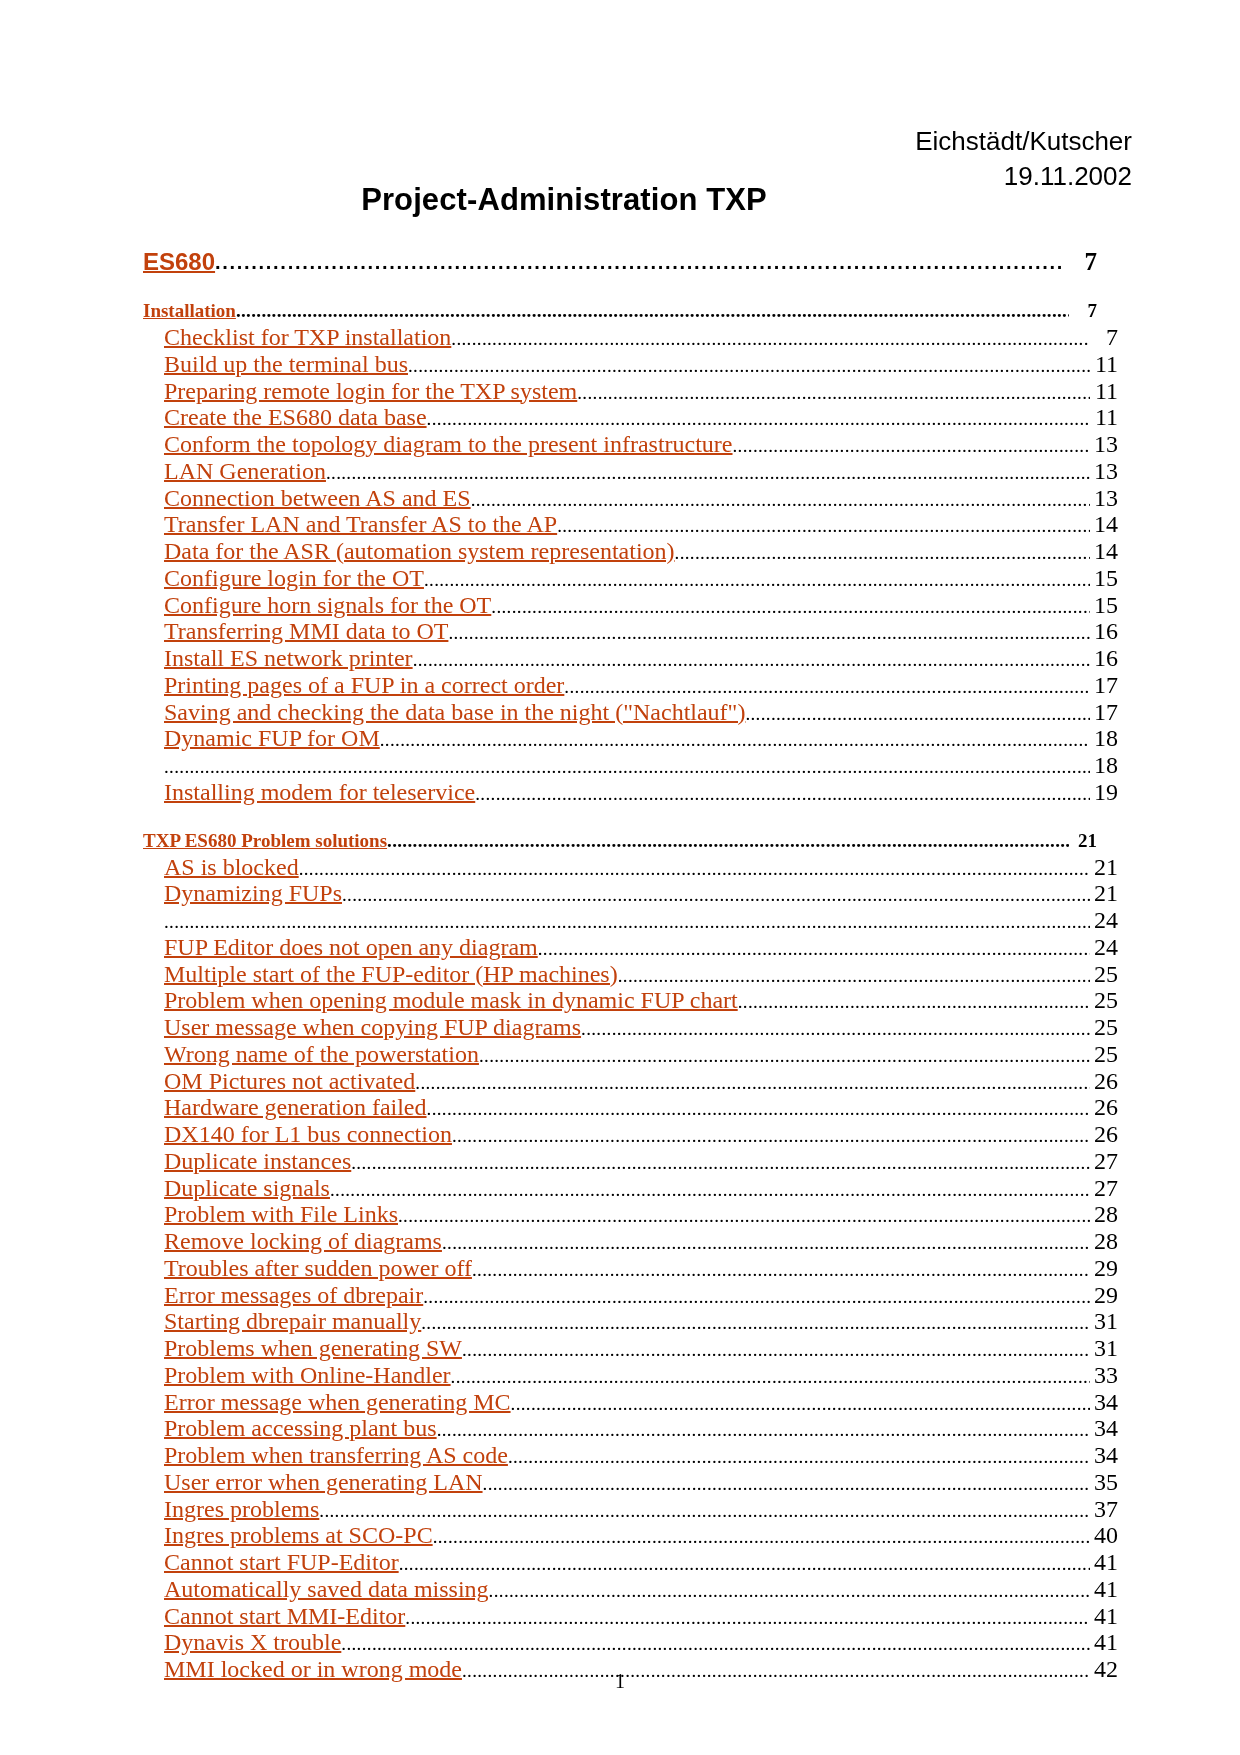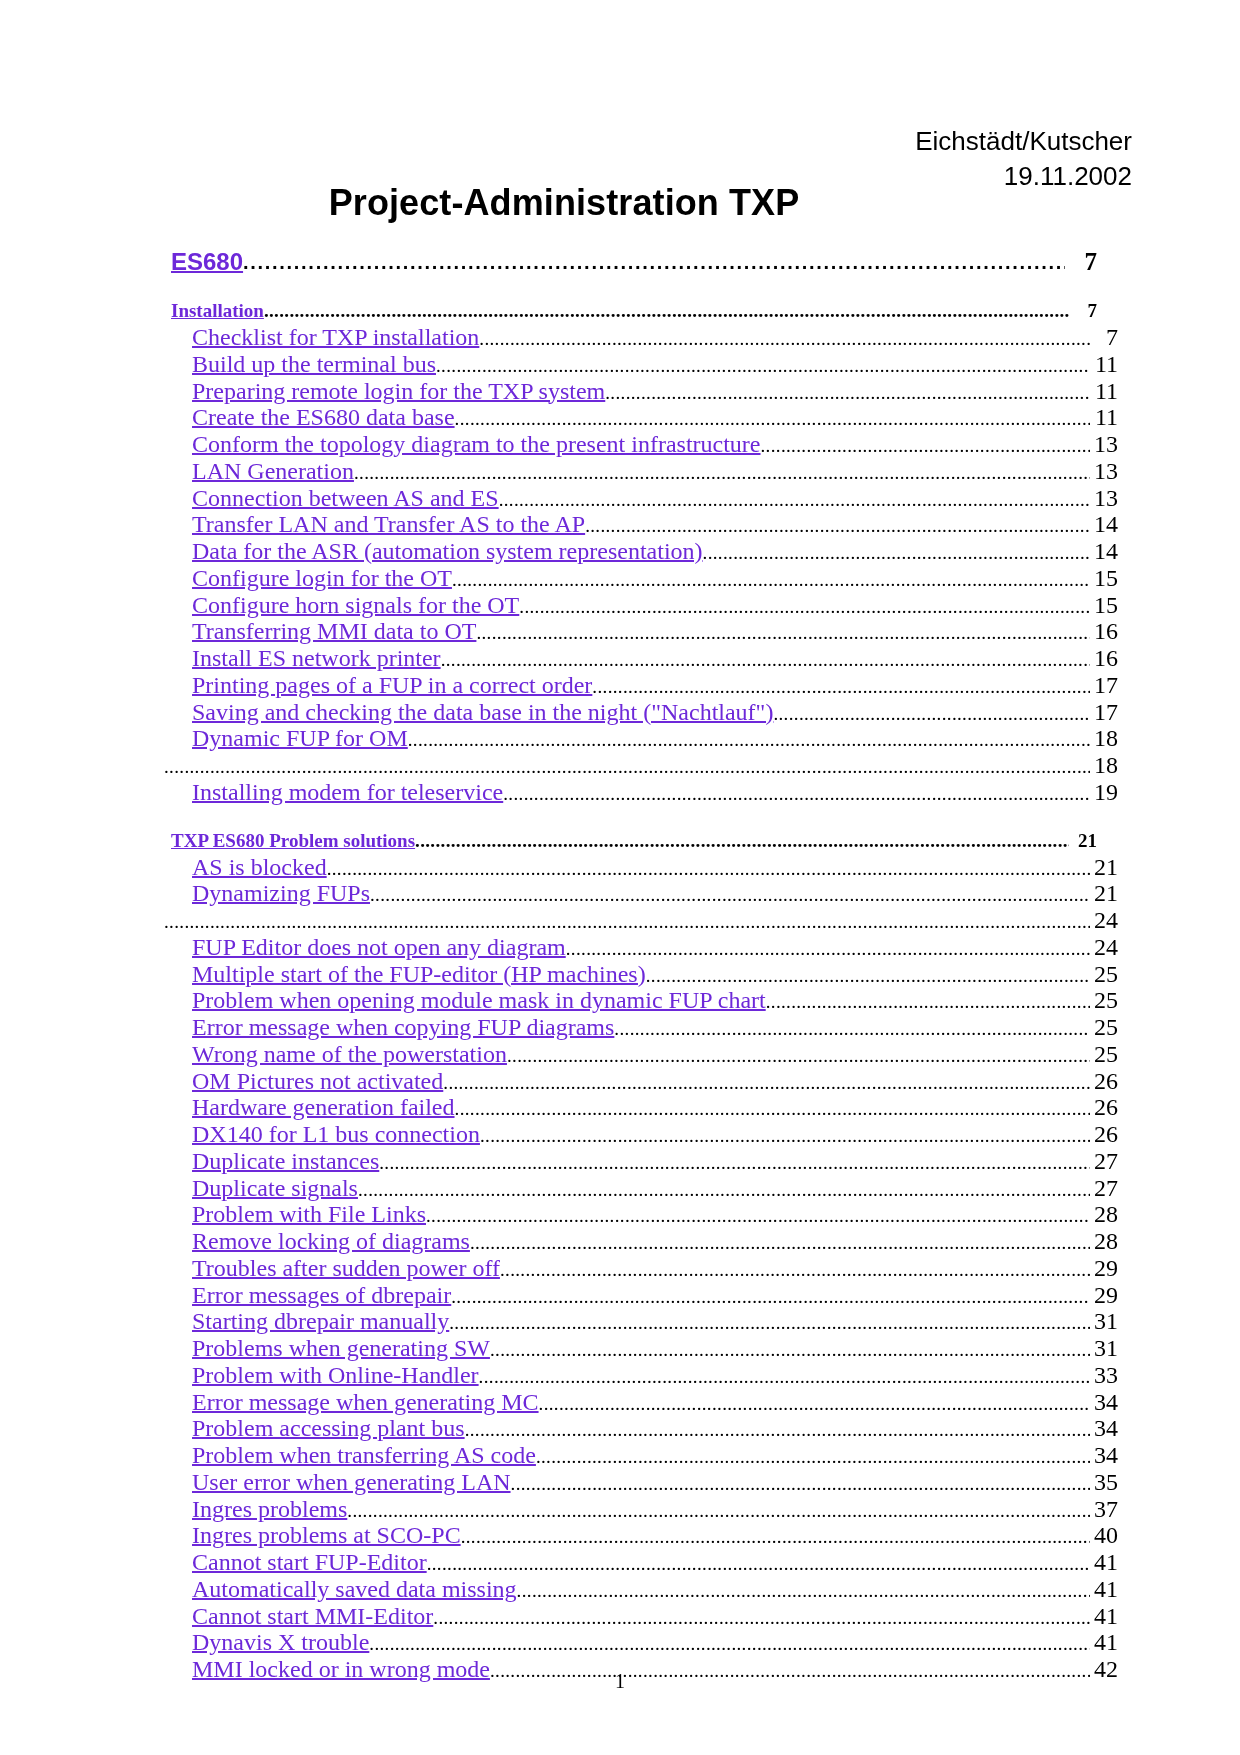--- a/index.html
+++ b/index.html
@@ -32,21 +32,21 @@
   }
   .doc-header div { margin: 0; }
 
   .doc-title {
     position: absolute;
     top: 182px;
     left: 0;
     width: 1128px;
     text-align: center;
     font-family: "Liberation Sans", "DejaVu Sans", sans-serif;
-    font-size: 36px;
+    font-size: 31px;
     font-weight: bold;
     color: #000000;
     letter-spacing: 0.1px;
   }
 
   
   .toc {
     position: absolute;
     top: 248px;
     left: 143px;
@@ -55,24 +55,23 @@
 
   .toc-row {
     display: flex;
     align-items: baseline;
     width: 100%;
     white-space: nowrap;
   }
 
   .toc-label {
     flex: 0 0 auto;
-    color: #6d28d9;
+    color: #c2410c;
     text-decoration: underline;
     text-underline-offset: 1px;
-    margin-left: 28px;
   }
 
   .toc-leader {
     flex: 1 1 auto;
     overflow: hidden;
     white-space: nowrap;
     color: #000000;
     min-width: 8px;
   }
   .toc-leader::before {
@@ -279,21 +278,21 @@
         <span class="toc-label">Multiple start of the FUP-editor (HP machines)</span>
         <span class="toc-leader"></span>
         <span class="toc-page">25</span>
       </div>
       <div class="toc-row lvl3">
         <span class="toc-label">Problem when opening module mask in dynamic FUP chart</span>
         <span class="toc-leader"></span>
         <span class="toc-page">25</span>
       </div>
       <div class="toc-row lvl3">
-        <span class="toc-label">Error message when copying FUP diagrams</span>
+        <span class="toc-label">User message when copying FUP diagrams</span>
         <span class="toc-leader"></span>
         <span class="toc-page">25</span>
       </div>
       <div class="toc-row lvl3">
         <span class="toc-label">Wrong name of the powerstation</span>
         <span class="toc-leader"></span>
         <span class="toc-page">25</span>
       </div>
       <div class="toc-row lvl3">
         <span class="toc-label">OM Pictures not activated</span>

